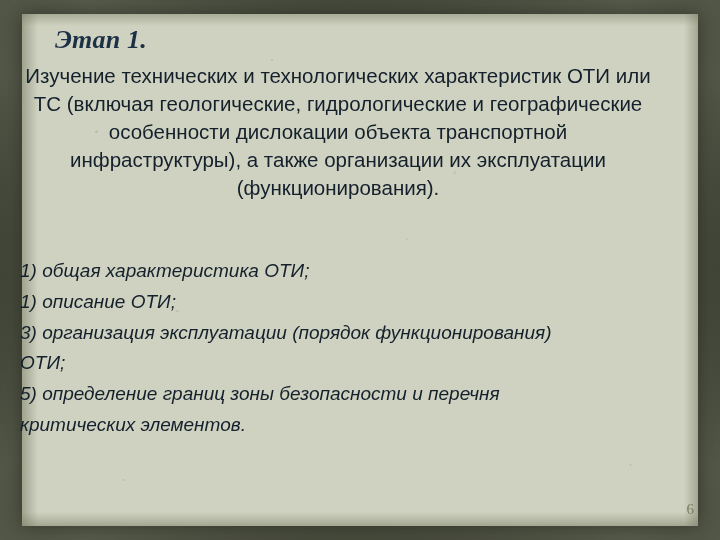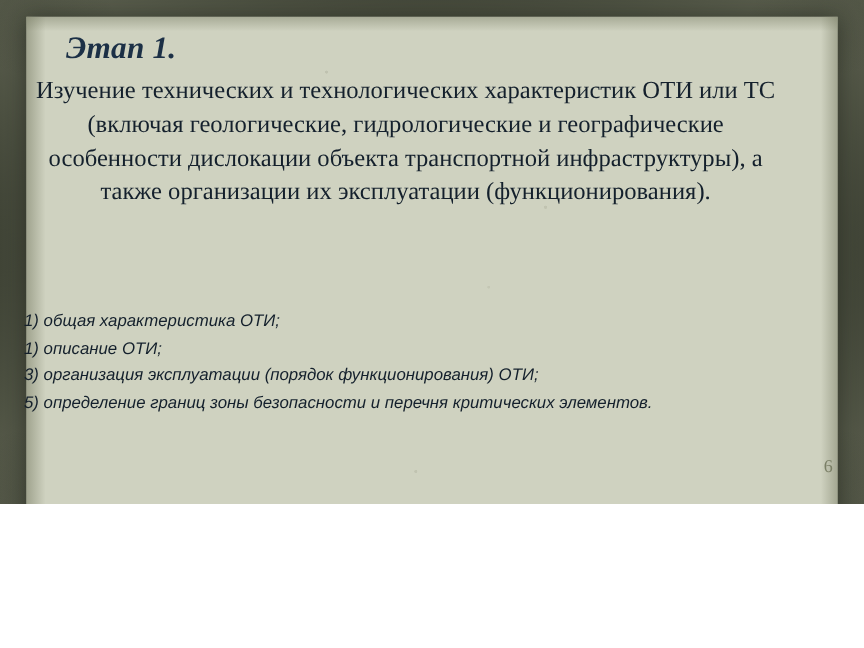--- a/index.html
+++ b/index.html
@@ -8,21 +8,21 @@
   }
   body {
     width: 720px;
     height: 540px;
     overflow: hidden;
     font-family: "Liberation Serif", serif;
   }
   #slide {
     position: relative;
     width: 720px;
-    height: 420px;
+    height: 540px;
     background: #6f7360;
     overflow: hidden;
   }
   
   #slide::before {
     content: "";
     position: absolute;
     inset: 0;
     background:
       radial-gradient(ellipse 120% 60% at 50% -12%, rgba(30,34,24,0.75) 0%, rgba(30,34,24,0.0) 60%),
@@ -89,33 +89,33 @@
     font-size: 26px;
     color: #1c3046;
     letter-spacing: 0.2px;
   }
   .para-block {
     position: absolute;
     left: 22px;
     top: 62px;
     width: 632px;
     text-align: center;
-    font-family: Liberation Serif, serif;
+    font-family: Liberation Sans, sans-serif;
     font-size: 20.5px;
     line-height: 1.37;
     color: #14202c;
   }
   .list-block {
     position: absolute;
     left: 20px;
     top: 256px;
     width: 560px;
     font-family: "Liberation Sans", sans-serif;
     font-style: italic;
-    font-size: 14px;
+    font-size: 19px;
     line-height: 1.62;
     color: #14202c;
   }
   .list-block div {
     margin: 0;
     padding: 0;
   }
   .slide-number {
     position: absolute;
     right: 26px;

